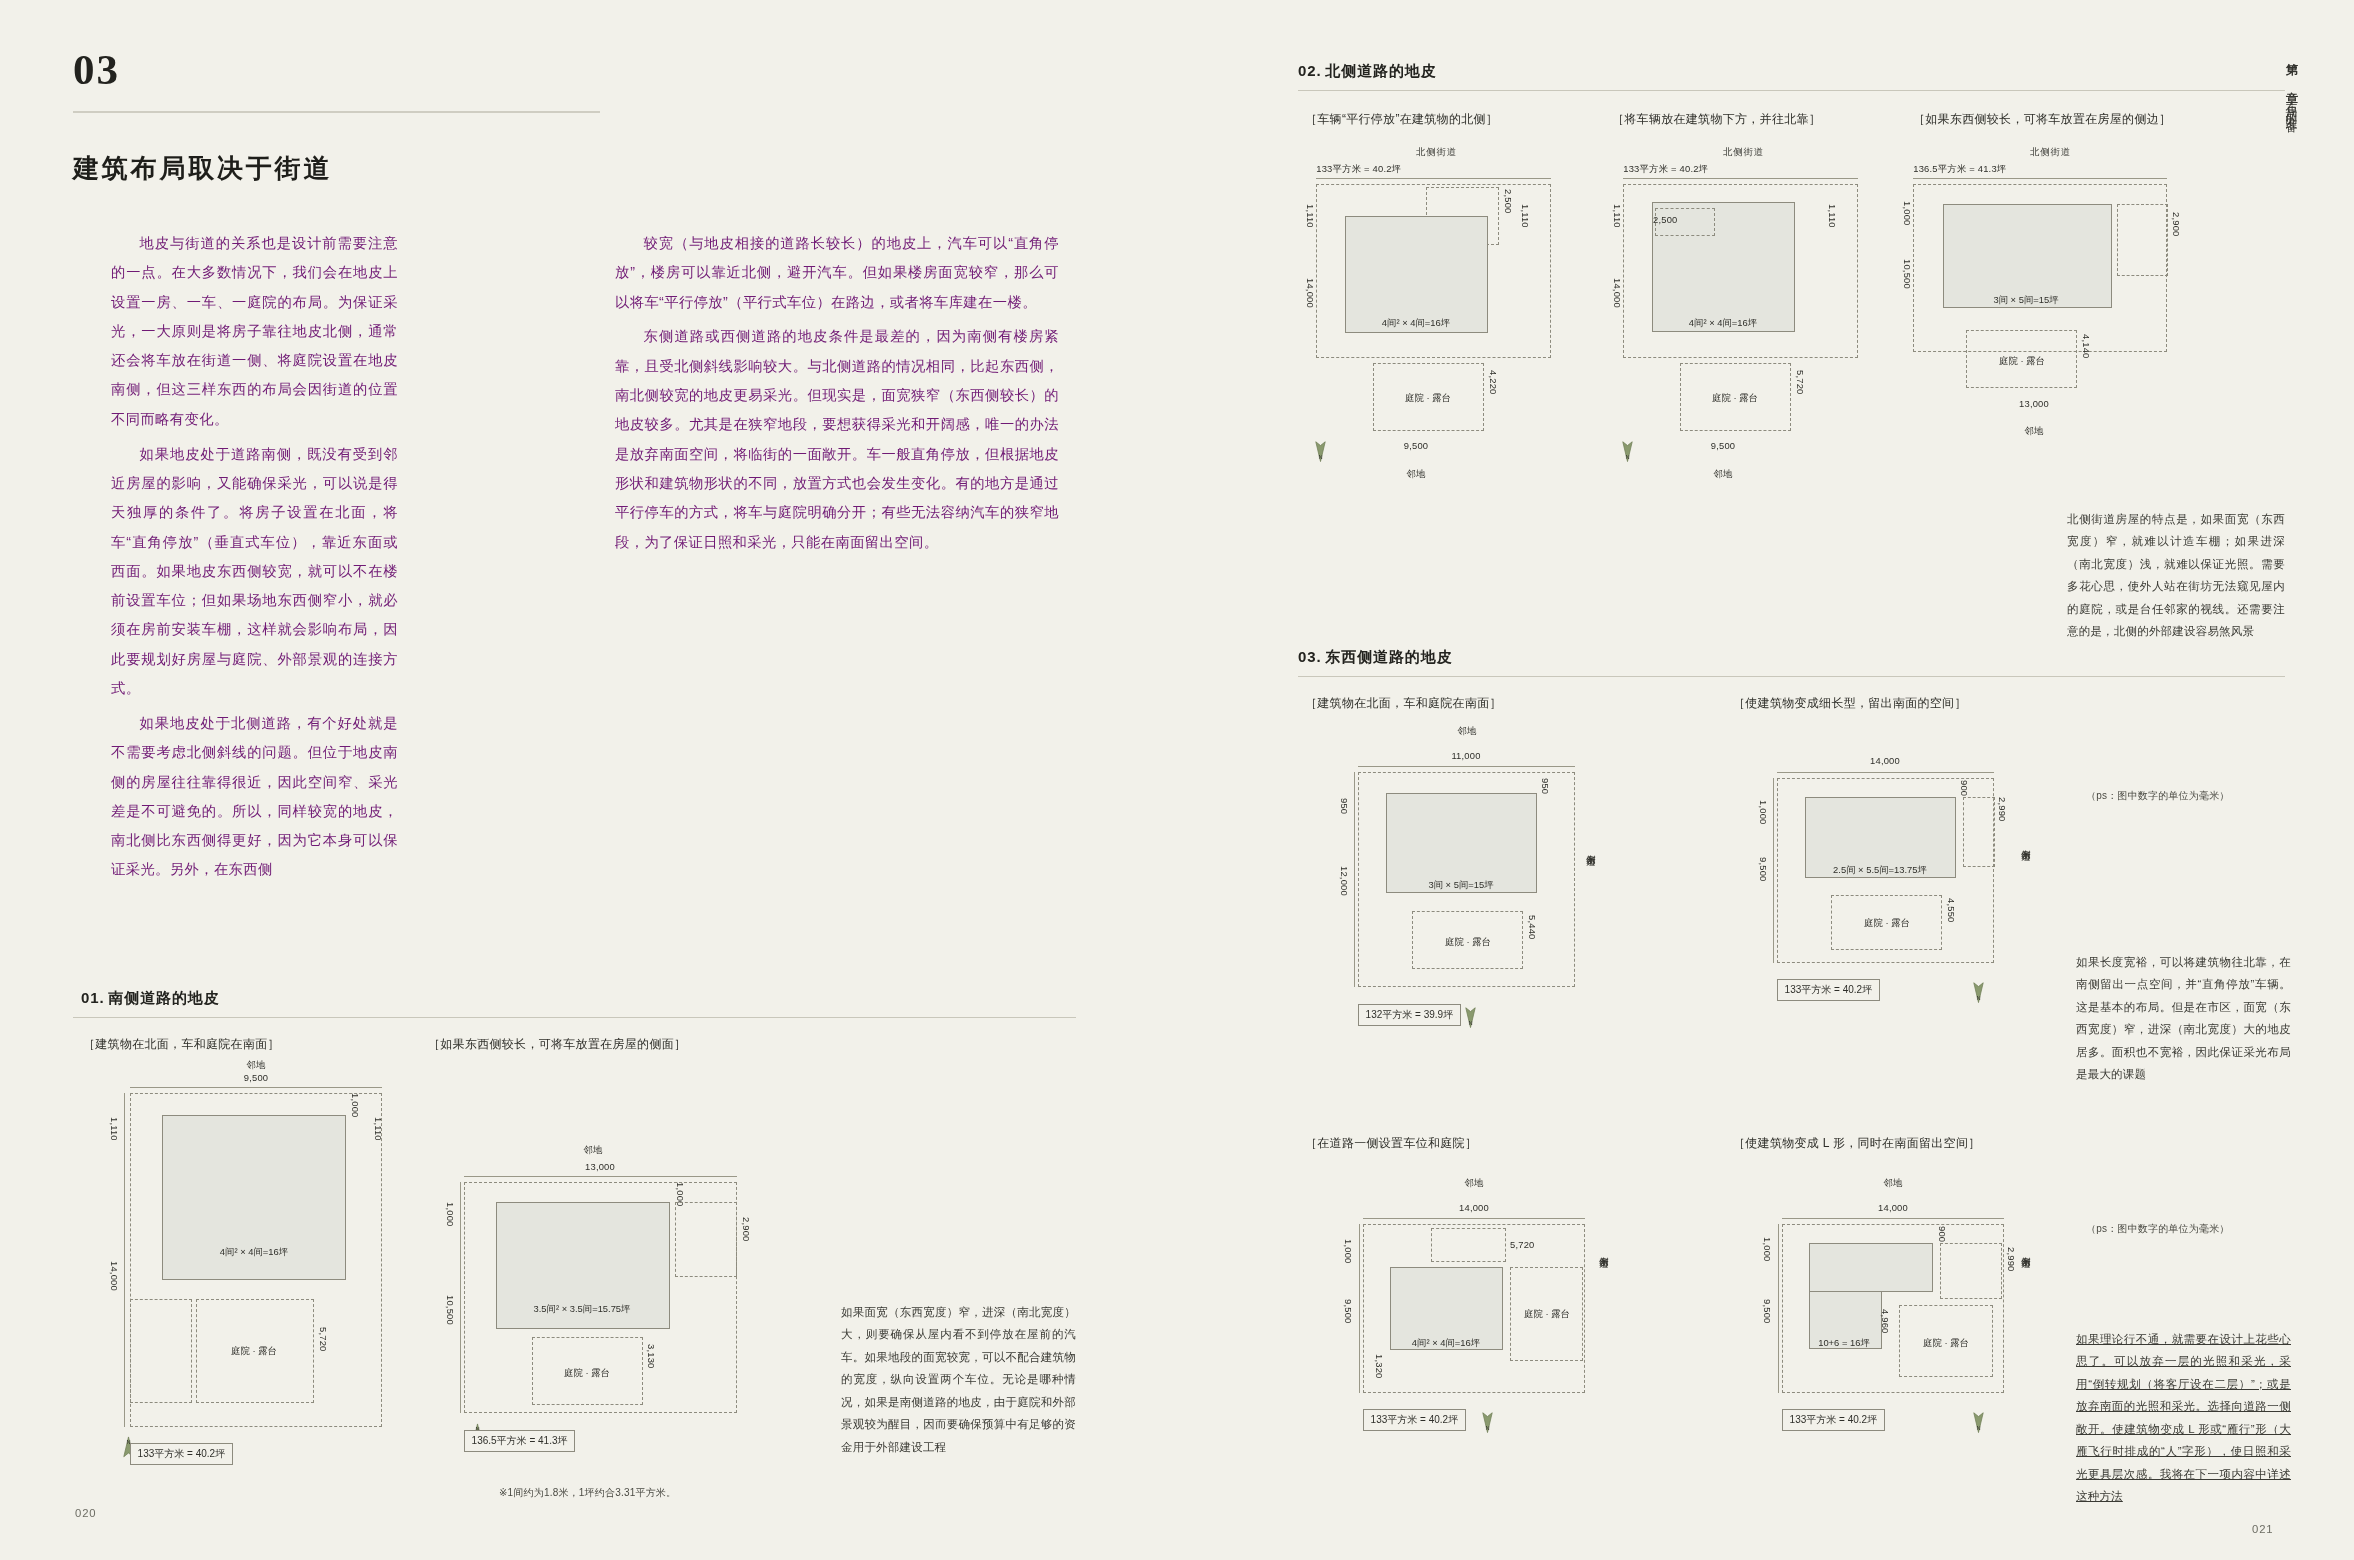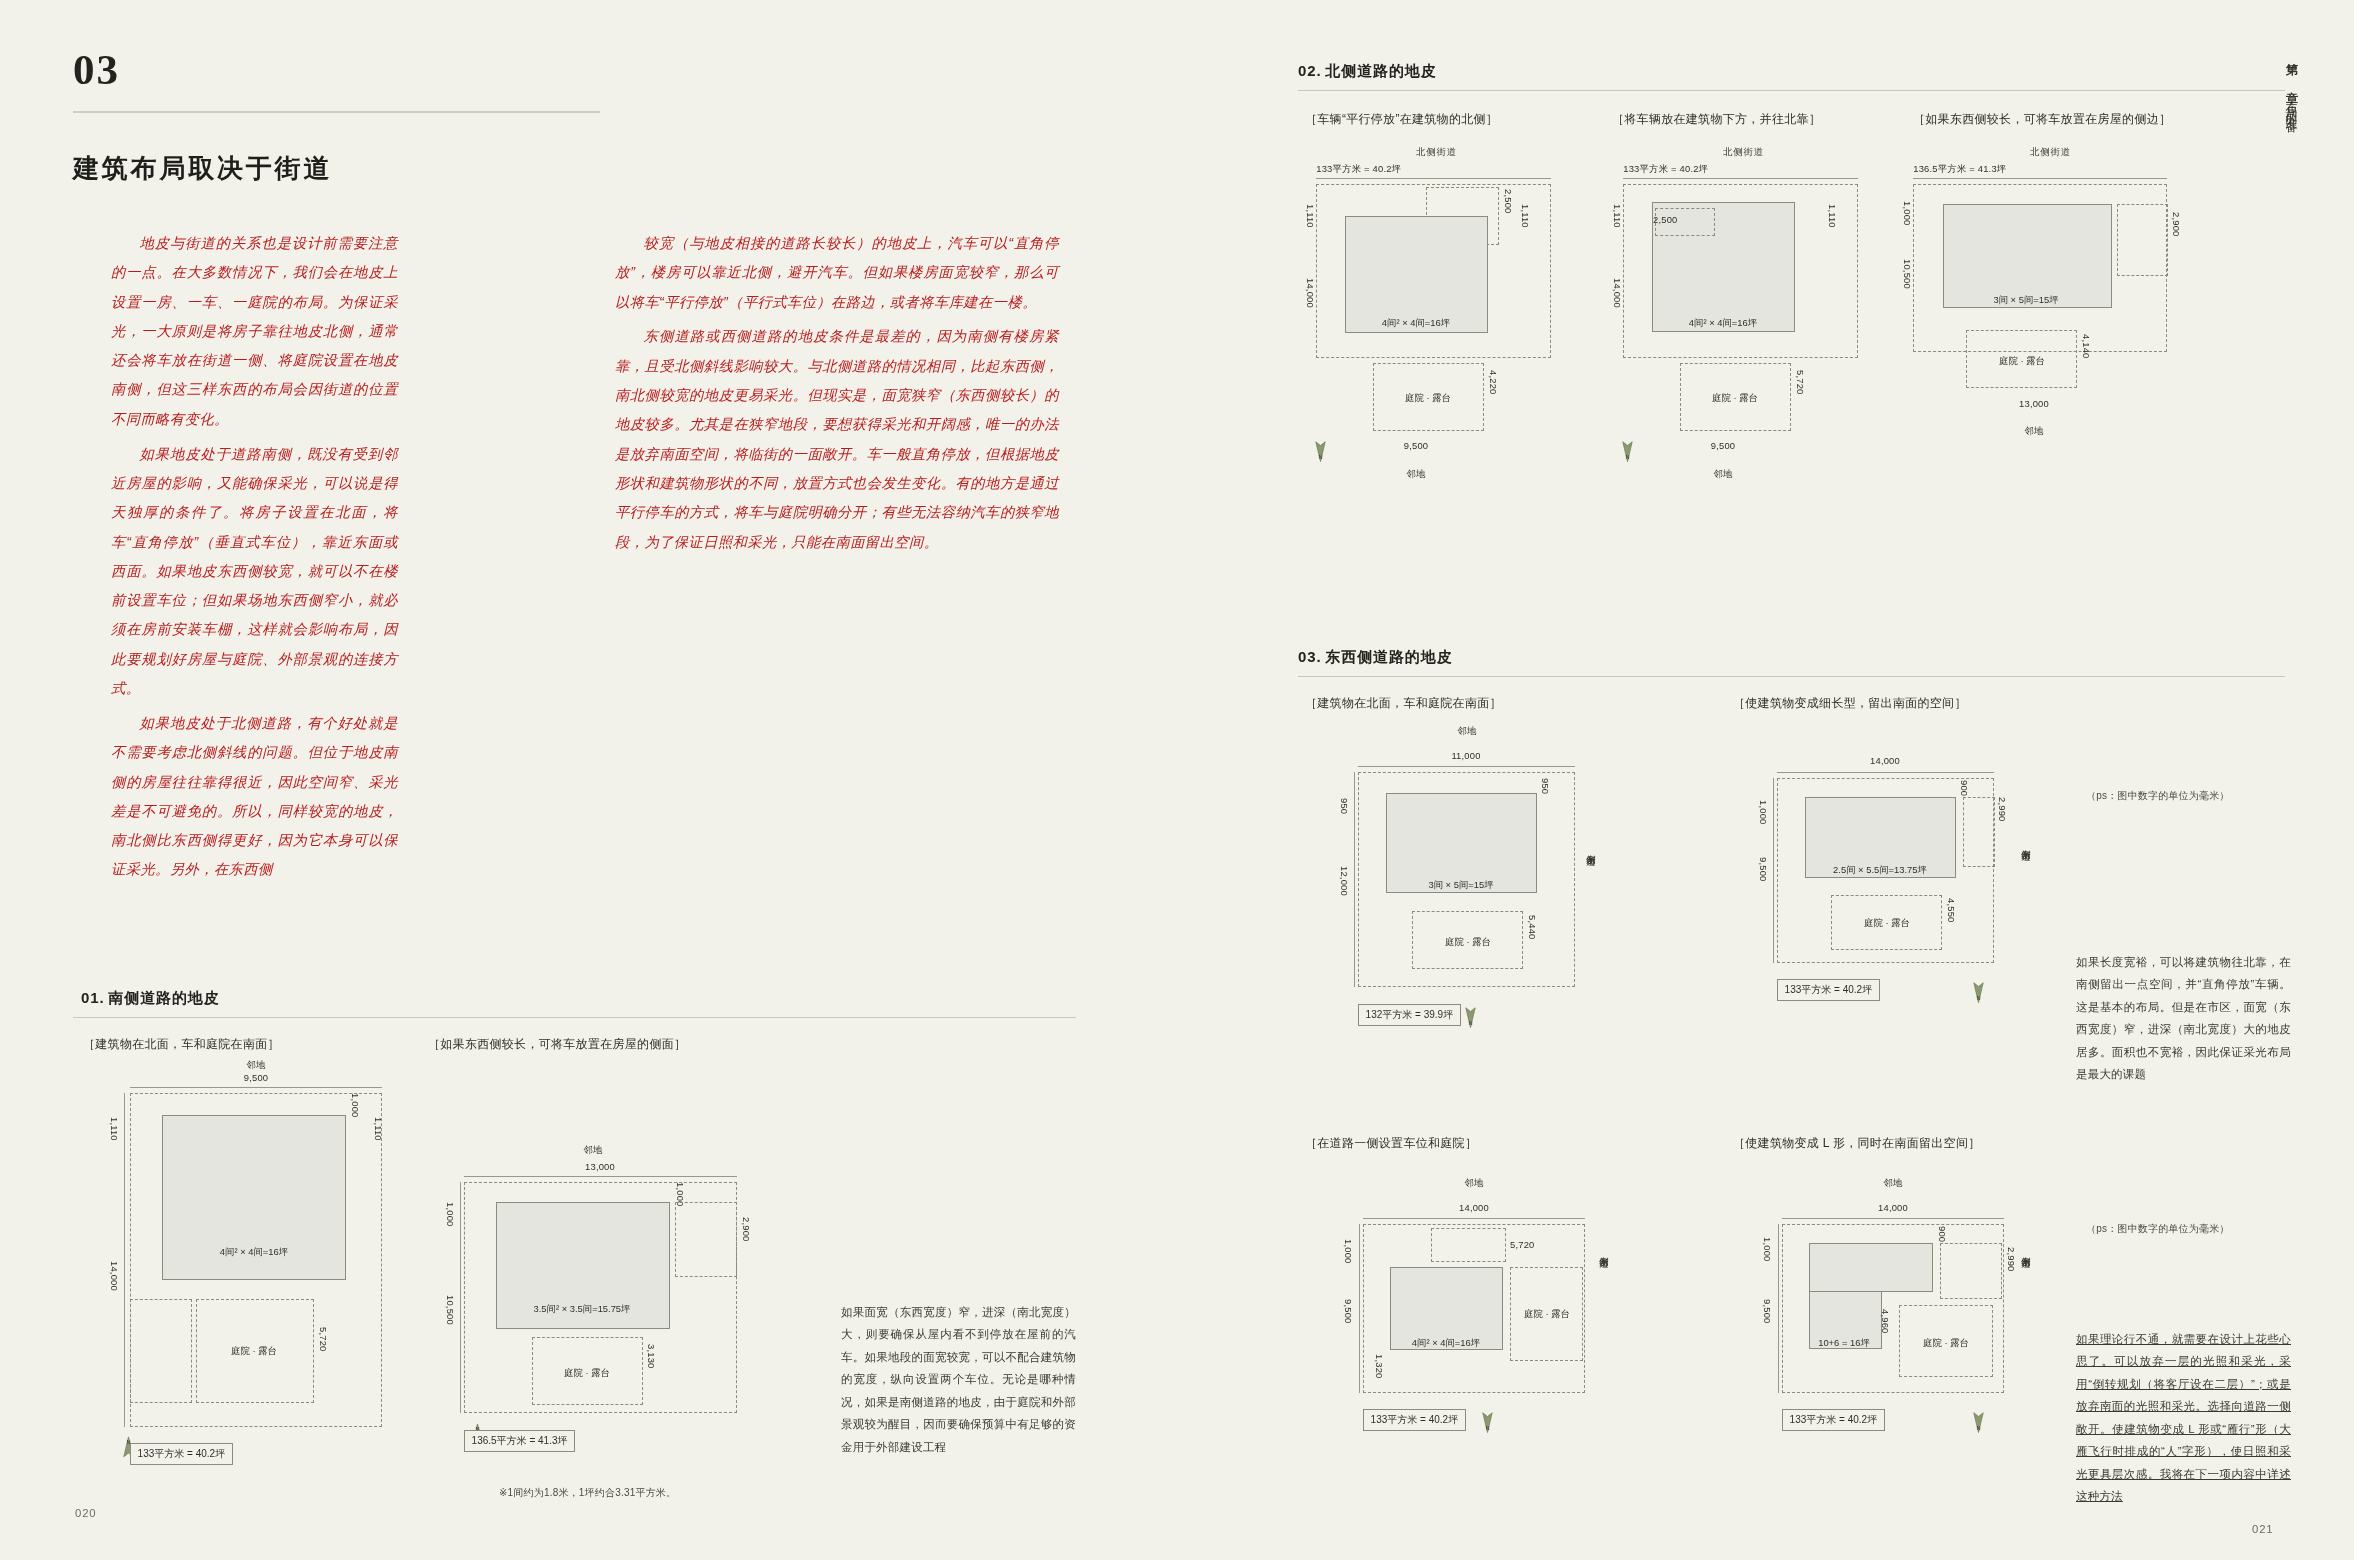--- a/index.html
+++ b/index.html
@@ -22,23 +22,22 @@
     position:absolute;left:73px;top:111px;width:527px;height:1.9px;background:#cfcdc2;
   }
   .sec-title{
     position:absolute;left:73px;top:151px;
     font-size:26px;font-weight:bold;letter-spacing:2.8px;color:#1e1e1a;
   }
   .col{
     position:absolute;
     font-size:14.3px;line-height:2.05;
     text-align:justify;
-    color:#b91c1c;
+    color:#701a75;
     letter-spacing:0.4px;
-    font-style:italic;
   }
   .col p{margin:0 0 5.6px 0;text-indent:2em;}
   #colA{left:111px;top:229px;width:287px;}
   #colB{left:615px;top:229px;width:444px;}
 
   
   .fig-head{
     position:absolute;font-size:15px;font-weight:bold;letter-spacing:0.9px;color:#23231f;
   }
   .fig-head .num{margin-right:3.8px;}
@@ -254,20 +253,21 @@
     <div class="vlbl" style="left:269px;top:66px;">2,900</div>
     <div class="vlbl" style="left:0px;top:55px;">1,000</div>
     <div class="vlbl" style="left:0px;top:113px;">10,500</div>
     <div class="plot-dash" style="left:64px;top:184px;width:111px;height:58px;"></div>
     <div class="roomlbl" style="left:120px;top:215px;">庭院 · 露台</div>
     <div class="vlbl" style="left:179px;top:188px;">4,140</div>
     <div class="lbl c" style="left:132px;top:252px;">13,000</div>
     <div class="lbl c" style="left:132px;top:279px;">邻地</div>
   </div>
 
+  <div class="note" style="left:2067px;top:508px;width:218px;">北侧街道房屋的特点是，如果面宽（东西宽度）窄，就难以计造车棚；如果进深（南北宽度）浅，就难以保证光照。需要多花心思，使外人站在街坊无法窥见屋内的庭院，或是台任邻家的视线。还需要注意的是，北侧的外部建设容易煞风景</div>
 
   <div class="fig-head" style="left:1298px;top:648px;">
     <span class="num">03.</span><span>东西侧道路的地皮</span>
   </div>
   <div class="fig-rule" style="left:1298px;top:676px;width:987px;"></div>
   <div class="cap" style="left:1305px;top:695px;">［建筑物在北面，车和庭院在南面］</div>
   <div class="cap" style="left:1733px;top:695px;">［使建筑物变成细长型，留出南面的空间］</div>
   <div class="cap" style="left:1305px;top:1135px;">［在道路一侧设置车位和庭院］</div>
   <div class="cap" style="left:1733px;top:1135px;">［使建筑物变成 L 形，同时在南面留出空间］</div>
 

